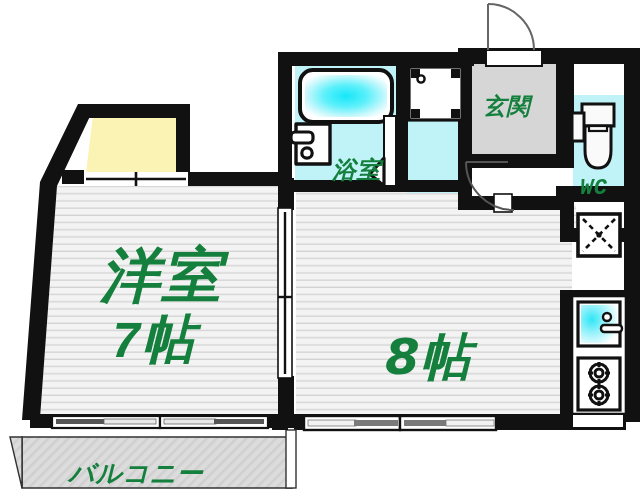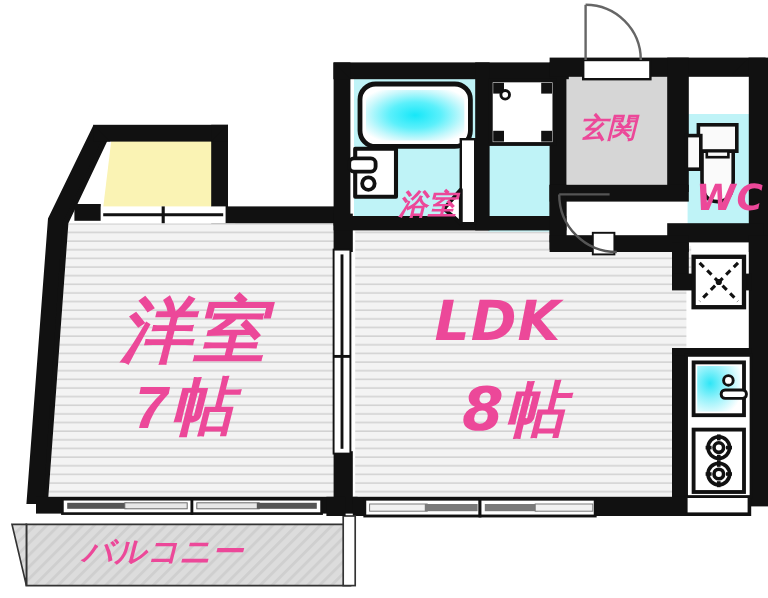--- a/index.html
+++ b/index.html
@@ -1,30 +1,30 @@
 <!DOCTYPE html>
 <html><head>
 <meta charset="utf-8">
 <style>
   html,body{margin:0;padding:0;background:#ffffff;}
   body{font-family:"Liberation Sans","DejaVu Sans",sans-serif;}
   #plan{position:relative;width:640px;height:498px;background:#ffffff;overflow:hidden;}
   #plan svg{position:absolute;left:0;top:0;}
   .lbl{position:absolute;font-family:"DejaVu Sans","Liberation Sans",sans-serif;
-       color:#ec4899;font-style:italic;font-weight:700;white-space:nowrap;
+       color:#15803d;font-style:italic;font-weight:700;white-space:nowrap;
        pointer-events:none;letter-spacing:0.02em;}
   #lbl-washitsu{left:100px;top:236px;font-size:60px;}
   #lbl-washitsu-size{left:110px;top:305px;font-size:52px;font-family:Liberation Mono, monospace;}
   #lbl-ldk{left:362px;top:240px;font-size:46px;}
-  #lbl-ldk-size{left:385px;top:308px;font-size:50px;}
+  #lbl-ldk-size{left:385px;top:324px;font-size:50px;}
   #lbl-oshiire{left:103px;top:126px;font-size:26px;}
   #lbl-yokushitsu{left:332px;top:154px;font-size:24px;}
   #lbl-genkan{left:483px;top:91px;font-size:23px;}
-  #lbl-wc{left:580px;top:148px;font-size:30px;}
-  #lbl-balcony{left:68px;top:442px;font-size:26px;font-weight:700;}
+  #lbl-wc{left:580px;top:176px;font-size:22px;font-family:Liberation Mono, monospace;}
+  #lbl-balcony{left:68px;top:456px;font-size:26px;font-weight:700;}
 </style>
 </head>
 <body>
 
 <div id="plan">
 
 <svg width="640" height="498" viewBox="0 0 640 498">
   <defs>
 
     <pattern id="floorStripe" width="8" height="7.2" patternUnits="userSpaceOnUse">
@@ -259,20 +259,19 @@
 
   <g>
     <rect x="286" y="430" width="10" height="58" fill="#ffffff" stroke="#333" stroke-width="1.4"></rect>
     <rect x="272" y="414" width="16" height="16" fill="#111"></rect>
   </g>
 
 </svg>
 
 <div class="lbl" id="lbl-washitsu">洋室</div>
 <div class="lbl" id="lbl-washitsu-size">7帖</div>
-<div class="lbl" id="lbl-ldk">LDK</div>
 <div class="lbl" id="lbl-ldk-size">8帖</div>
 <div class="lbl" id="lbl-yokushitsu">浴室</div>
 <div class="lbl" id="lbl-genkan">玄関</div>
 <div class="lbl" id="lbl-wc">WC</div>
 <div class="lbl" id="lbl-balcony">バルコニー</div>
 
 </div>
 
 </body></html>

